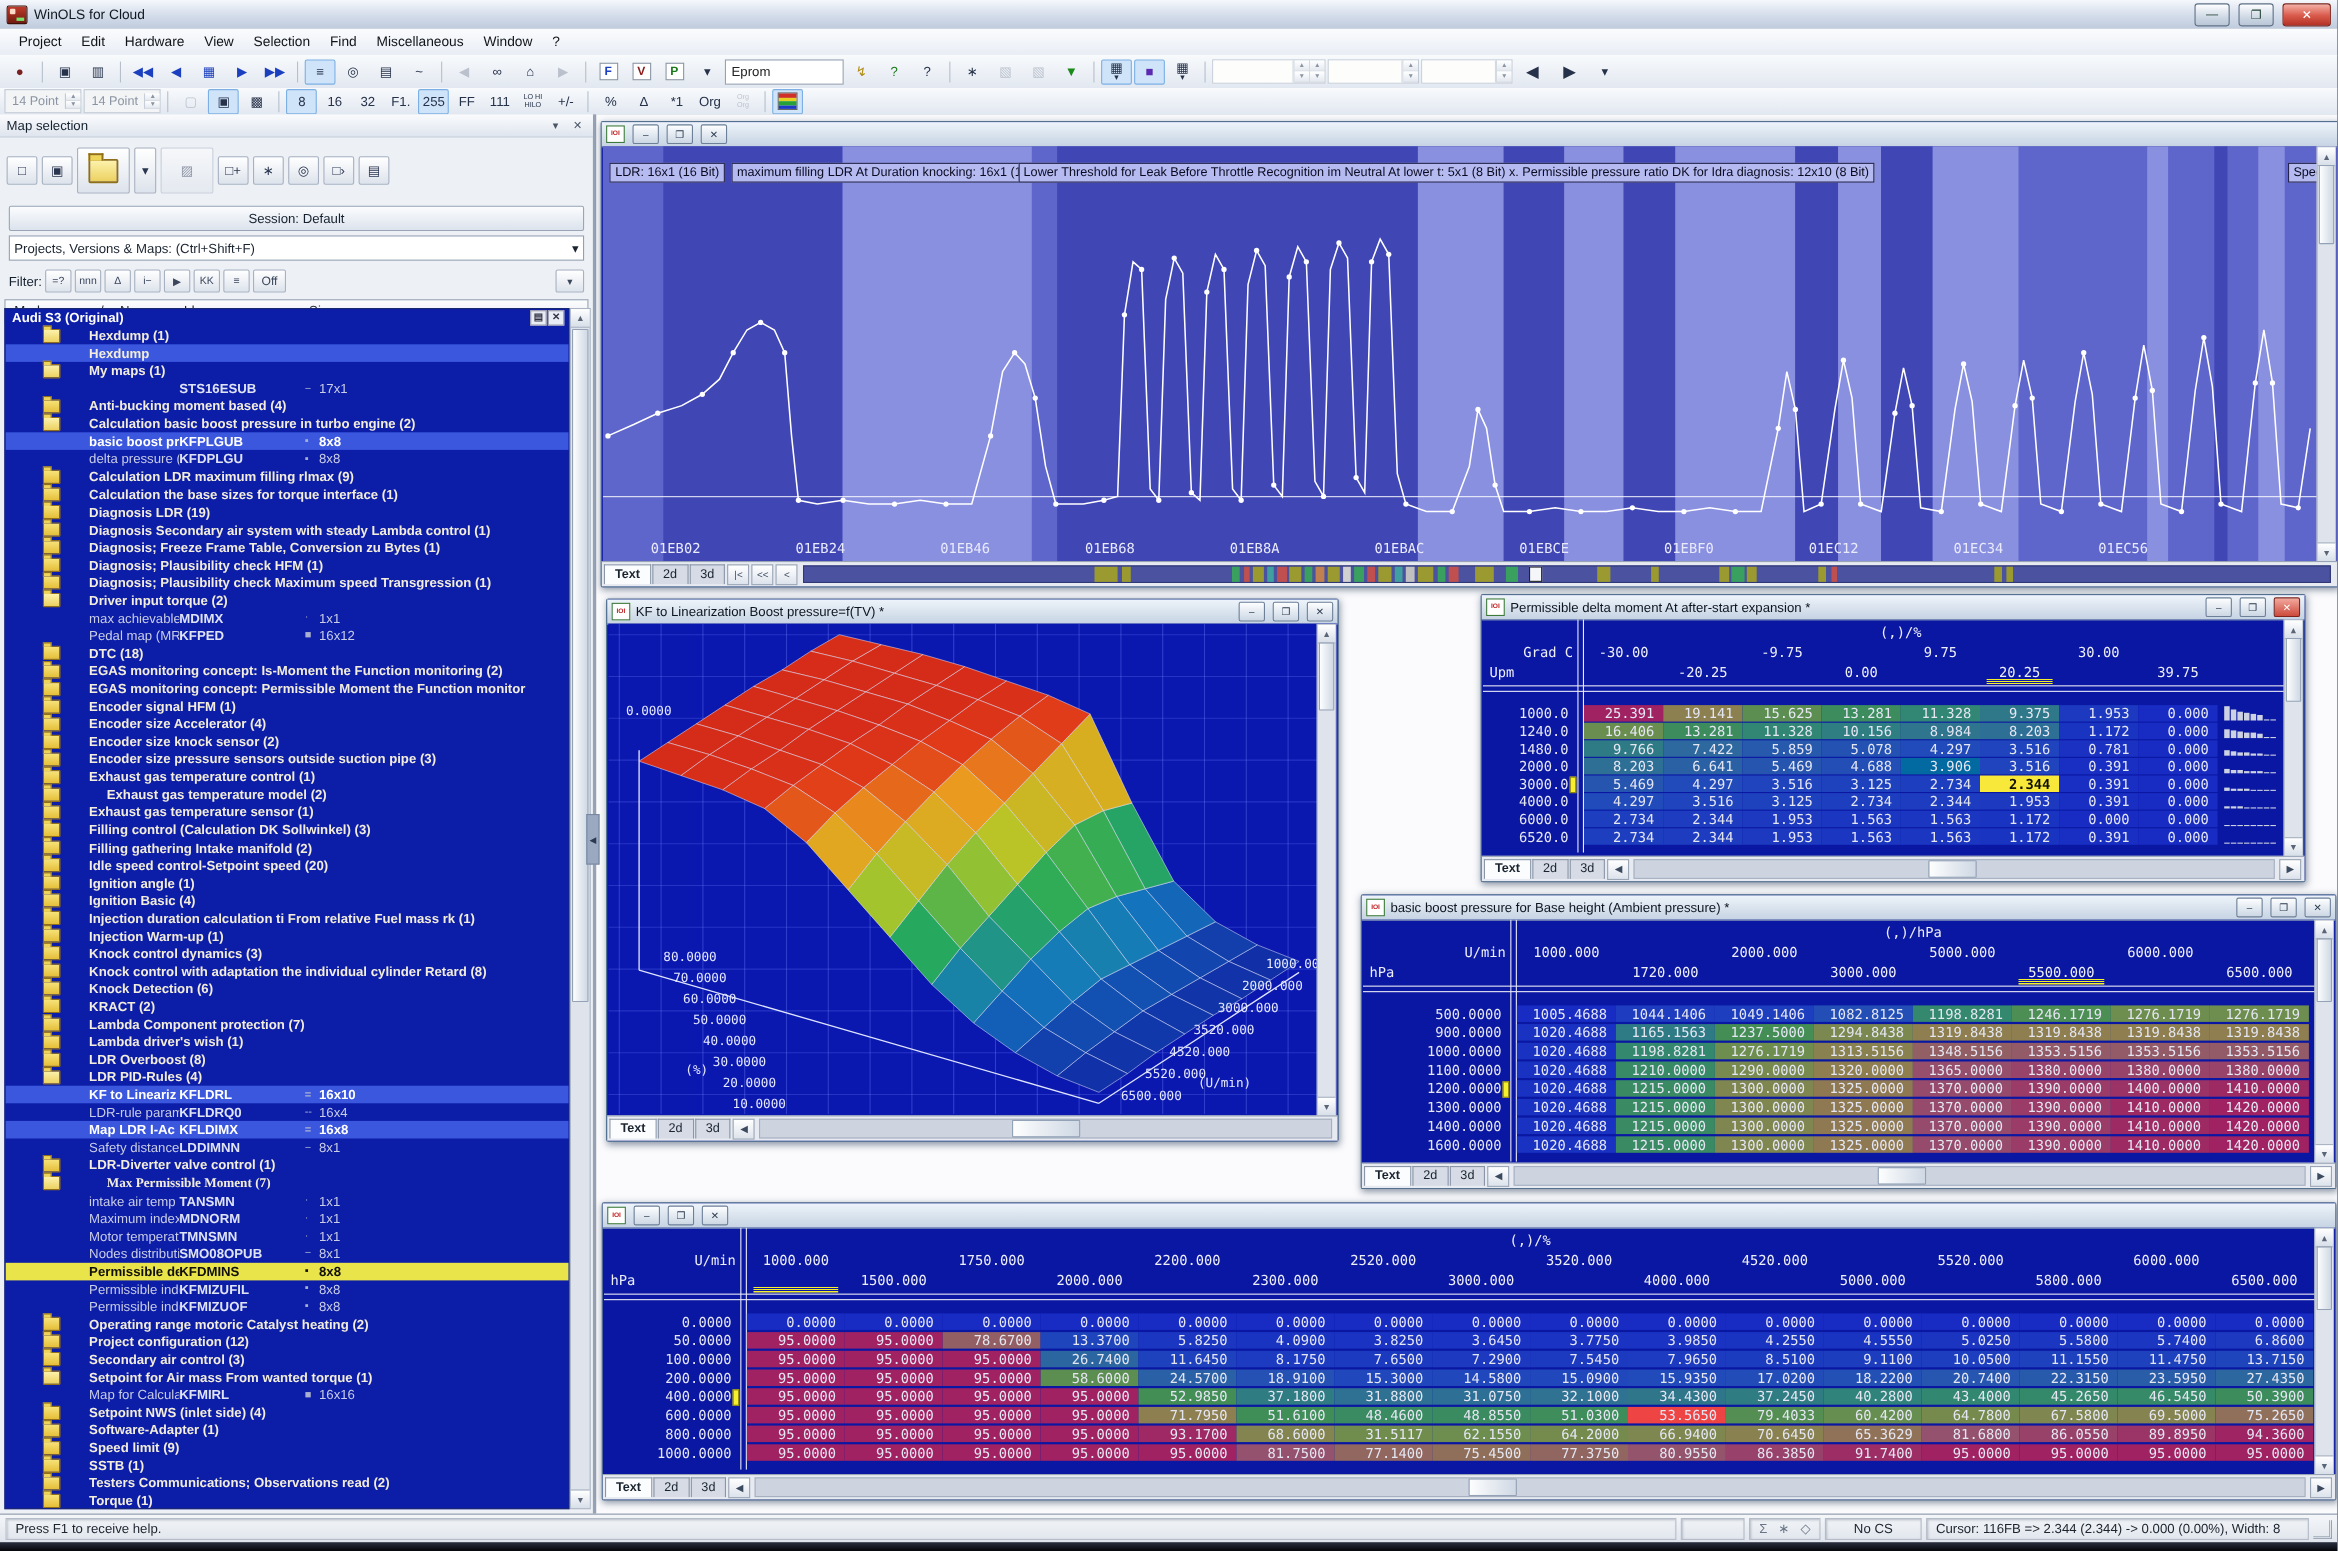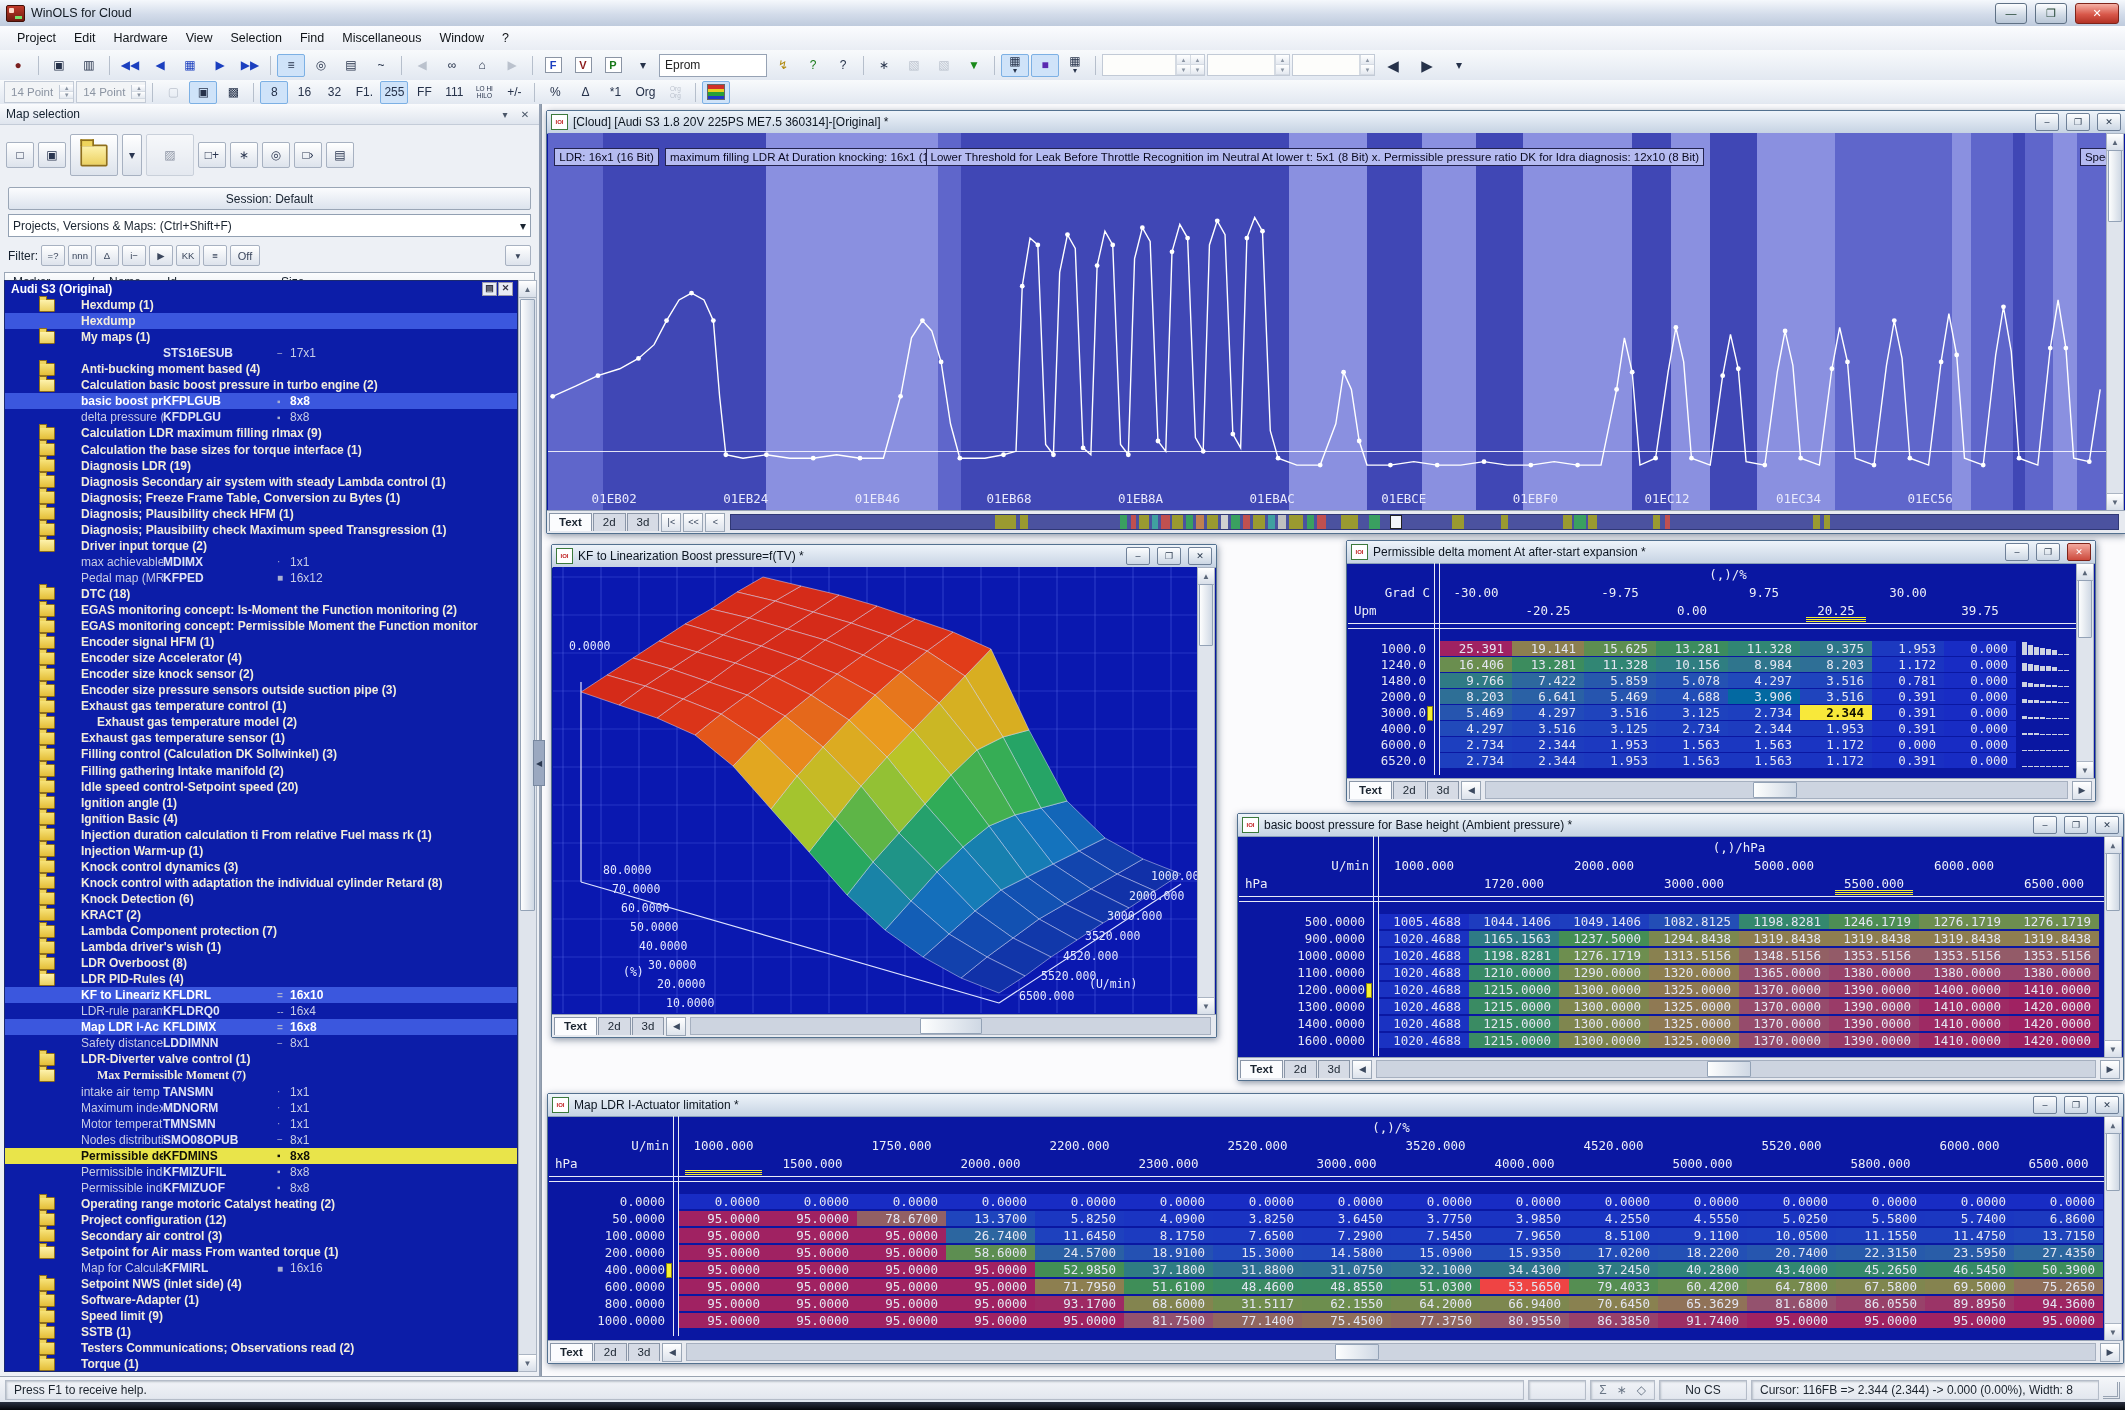--- a/index.html
+++ b/index.html
@@ -751,21 +751,20 @@
       <div class="sarrow">▲</div>
       <div class="sthumb" style="top:18px;height:610px;"></div>
       <div class="sarrow abs" style="bottom:0;left:0;right:0;border-top:1px solid #aab4c2;border-bottom:none;">▼</div>
     </div>
   </div>
 
   <div id="mdi">
       <div class="win" style="left: 4px; top: 6px; width: 1578px; height: 422px; position: absolute;">
         <div class="wtb">
           <div class="wicon">IOI</div>
-          <span class="wtitle">[Cloud] [Audi S3 1.8 20V 225PS ME7.5 360314]-[Original] *</span>
           <span class="wbtn">–</span>
           <span class="wbtn">❐</span>
           <span class="wbtn">✕</span>
         </div>
         <div style="inset: 22px 1px; position: absolute; overflow: hidden; background: rgb(95, 102, 203);">
           <div style="left: 54.6px; top: 0px; width: 163.8px; bottom: 0px; position: absolute; background: rgb(64, 71, 181);"></div>
           <div style="left: 218.4px; top: 0px; width: 171.6px; bottom: 0px; position: absolute; background: rgb(138, 144, 224);"></div>
           <div style="left: 413.4px; top: 0px; width: 327.6px; bottom: 0px; position: absolute; background: rgb(64, 71, 181);"></div>
           <div style="left: 741px; top: 0px; width: 78px; bottom: 0px; position: absolute; background: rgb(138, 144, 224);"></div>
           <div style="left: 819px; top: 0px; width: 54.6px; bottom: 0px; position: absolute; background: rgb(64, 71, 181);"></div>
@@ -1367,21 +1366,20 @@
           <span class="tnav">◀</span>
           <div class="hscroll">
             <div class="sthumb" style="left: 46%; width: 42px; top: 0px; height: 14px; position: absolute;"></div>
           </div>
           <span class="tnav">▶</span>
         </div>
       </div>
       <div class="win" style="left: 5px; top: 989px; width: 1575px; height: 269px; position: absolute;">
         <div class="wtb">
           <div class="wicon">IOI</div>
-          <span class="wtitle">Map LDR I-Actuator limitation *</span>
           <span class="wbtn">–</span>
           <span class="wbtn">❐</span>
           <span class="wbtn">✕</span>
         </div>
         <div class=" mono" style="inset: 22px 1px; position: absolute; overflow: hidden;">
           <div class="hdrtxt" style="left: 130px; width: 1424px; top: 4px; position: absolute; text-align: center;">(,)/%</div>
           <div class="hdrtxt" style="left: 0px; width: 120px; top: 22px; position: absolute; text-align: right;">U/min</div>
           <div class="hdrtxt" style="left: 6px; top: 40px; position: absolute;">hPa</div>
           <div class="hdrtxt" style="left: 130px; width: 89px; top: 22px; position: absolute; text-align: center;">1000.000</div>
           <div class="hdrtxt" style="left: 219px; width: 89px; top: 40px; position: absolute; text-align: center;">1500.000</div>

